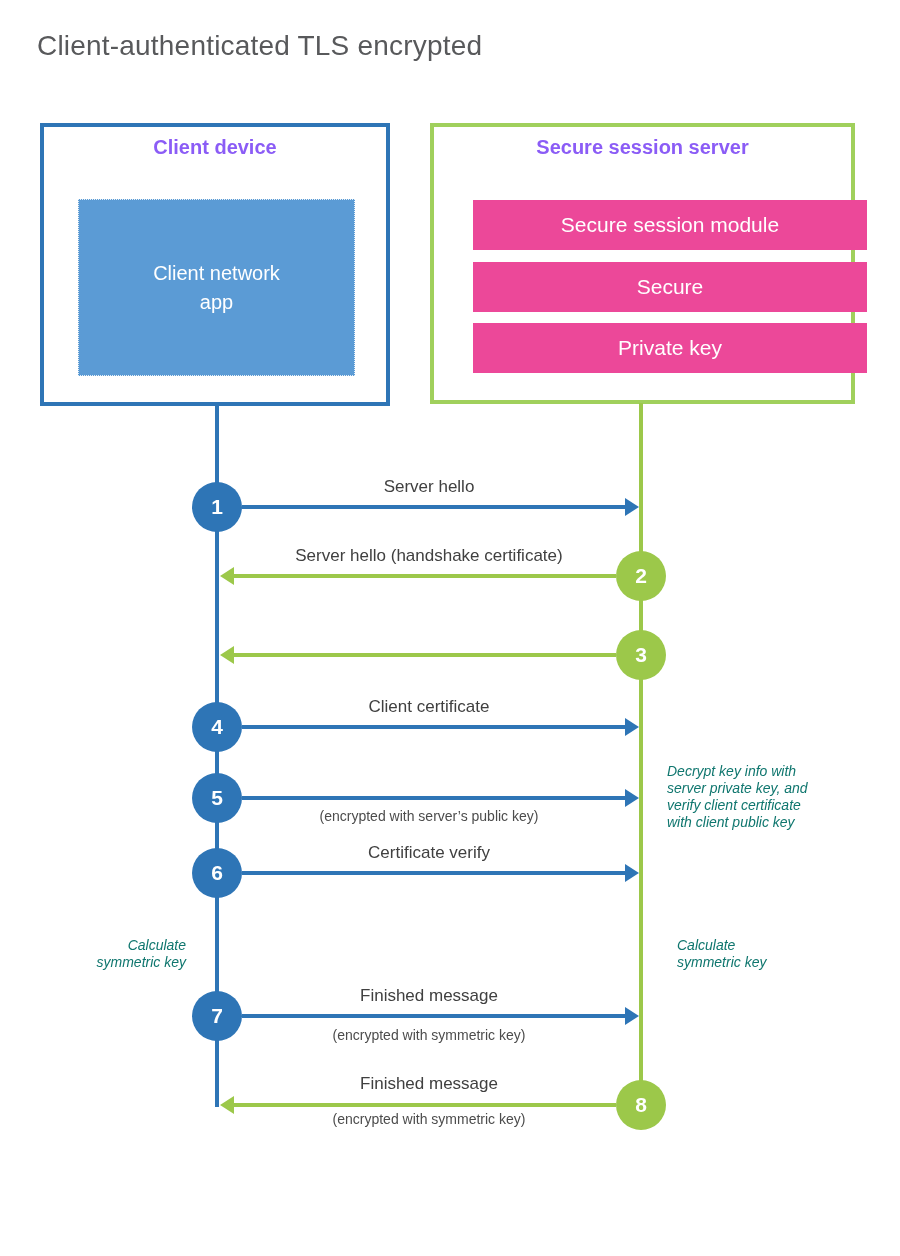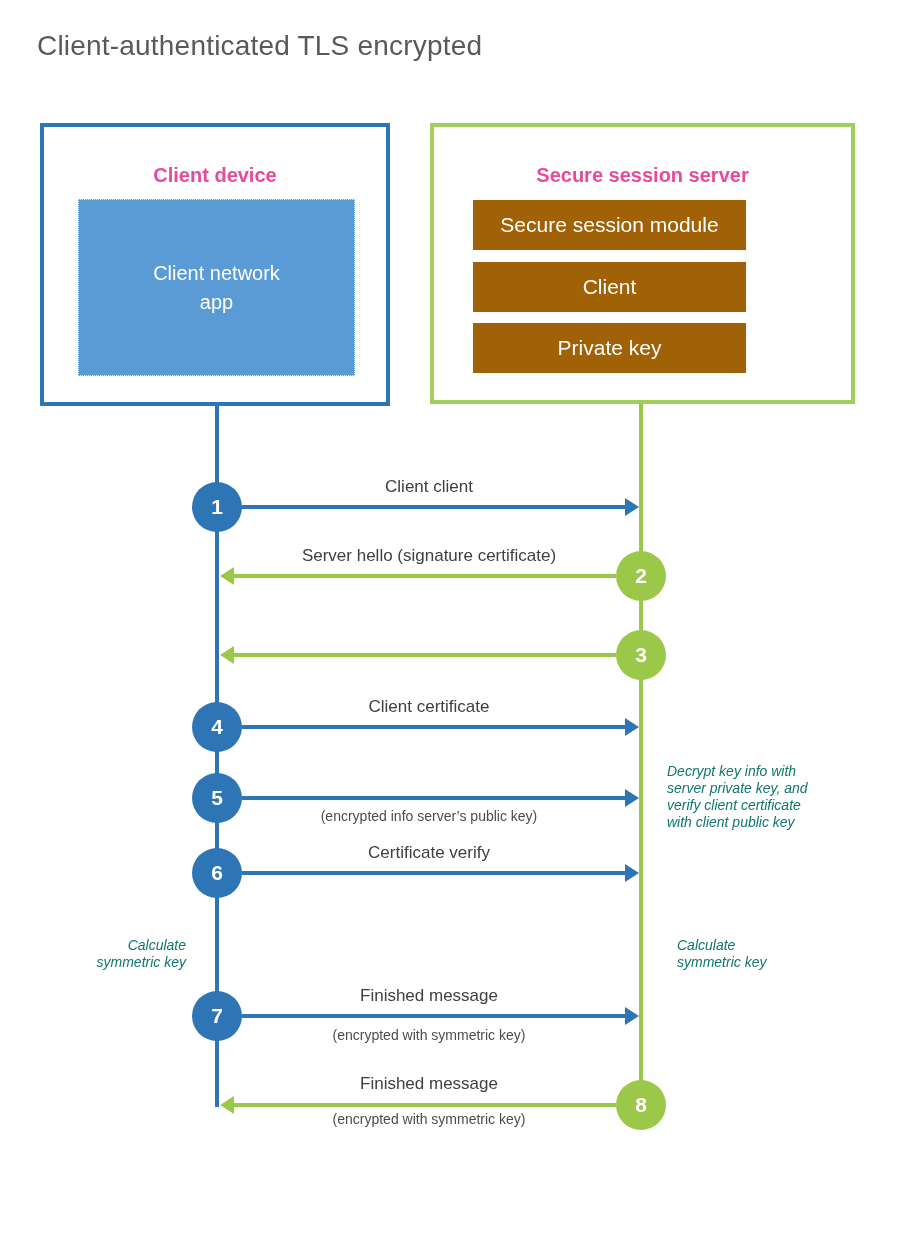--- a/index.html
+++ b/index.html
@@ -33,46 +33,46 @@
     background: #ffffff;
   }
   .server-box {
     position: absolute;
     left: 430px; top: 123px;
     width: 425px; height: 281px;
     border: 4px solid #a0d05c;
     background: #ffffff;
   }
   .box-title {
-    padding-top: 37px;
+    padding-top: 9px;
     text-align: center;
     font-size: 20px;
     font-weight: 700;
-    color: #ec4899;
+    color: #8b5cf6;
   }
   .client-app {
     position: absolute;
     left: 78px; top: 199px;
     width: 277px; height: 177px;
     background: #5b9bd5;
     border: 1px dotted rgba(255,255,255,0.85);
     color: #ffffff;
     font-size: 20px;
     line-height: 1.45;
     display: flex;
     align-items: center;
     justify-content: center;
     text-align: center;
     white-space: pre-line;
   }
   .server-bar {
     position: absolute;
     left: 473px;
-    width: 273px; height: 50px;
-    background: #a16207;
+    width: 394px; height: 50px;
+    background: #ec4899;
     color: #ffffff;
     font-size: 21px;
     display: flex;
     align-items: center;
     justify-content: center;
     text-align: center;
   }
   .bar-1 { top: 200px; }
   .bar-2 { top: 262px; }
   .bar-3 { top: 323px; }
@@ -154,44 +154,44 @@
   <div class="client-box">
     <div class="box-title">Client device</div>
   </div>
   <div class="client-app">Client network
 app</div>
 
   <div class="server-box">
     <div class="box-title">Secure session server</div>
   </div>
   <div class="server-bar bar-1">Secure session module</div>
-  <div class="server-bar bar-2">Client</div>
+  <div class="server-bar bar-2">Secure</div>
   <div class="server-bar bar-3">Private key</div>
 
   <div class="lifeline blue"></div>
   <div class="lifeline green"></div>
 
   <div class="badge blue" style="top:482px">1</div>
   <div class="arrow blue" style="top:505px"></div>
-  <div class="msg" style="top:477px">Client client</div>
+  <div class="msg" style="top:477px">Server hello</div>
 
   <div class="badge green" style="top:551px">2</div>
   <div class="arrow green" style="top:574px"></div>
-  <div class="msg" style="top:546px">Server hello (signature certificate)</div>
+  <div class="msg" style="top:546px">Server hello (handshake certificate)</div>
 
   <div class="badge green" style="top:630px">3</div>
   <div class="arrow green" style="top:653px"></div>
 
   <div class="badge blue" style="top:702px">4</div>
   <div class="arrow blue" style="top:725px"></div>
   <div class="msg" style="top:697px">Client certificate</div>
 
   <div class="badge blue" style="top:773px">5</div>
   <div class="arrow blue" style="top:796px"></div>
-  <div class="msg-sub" style="top:808px">(encrypted info server’s public key)</div>
+  <div class="msg-sub" style="top:808px">(encrypted with server’s public key)</div>
 
   <div class="badge blue" style="top:848px">6</div>
   <div class="arrow blue" style="top:871px"></div>
   <div class="msg" style="top:843px">Certificate verify</div>
 
   <div class="note note-calc-left">Calculate
 symmetric key</div>
   <div class="note note-calc-right">Calculate
 symmetric key</div>
   <div class="note note-decrypt">Decrypt key info with

